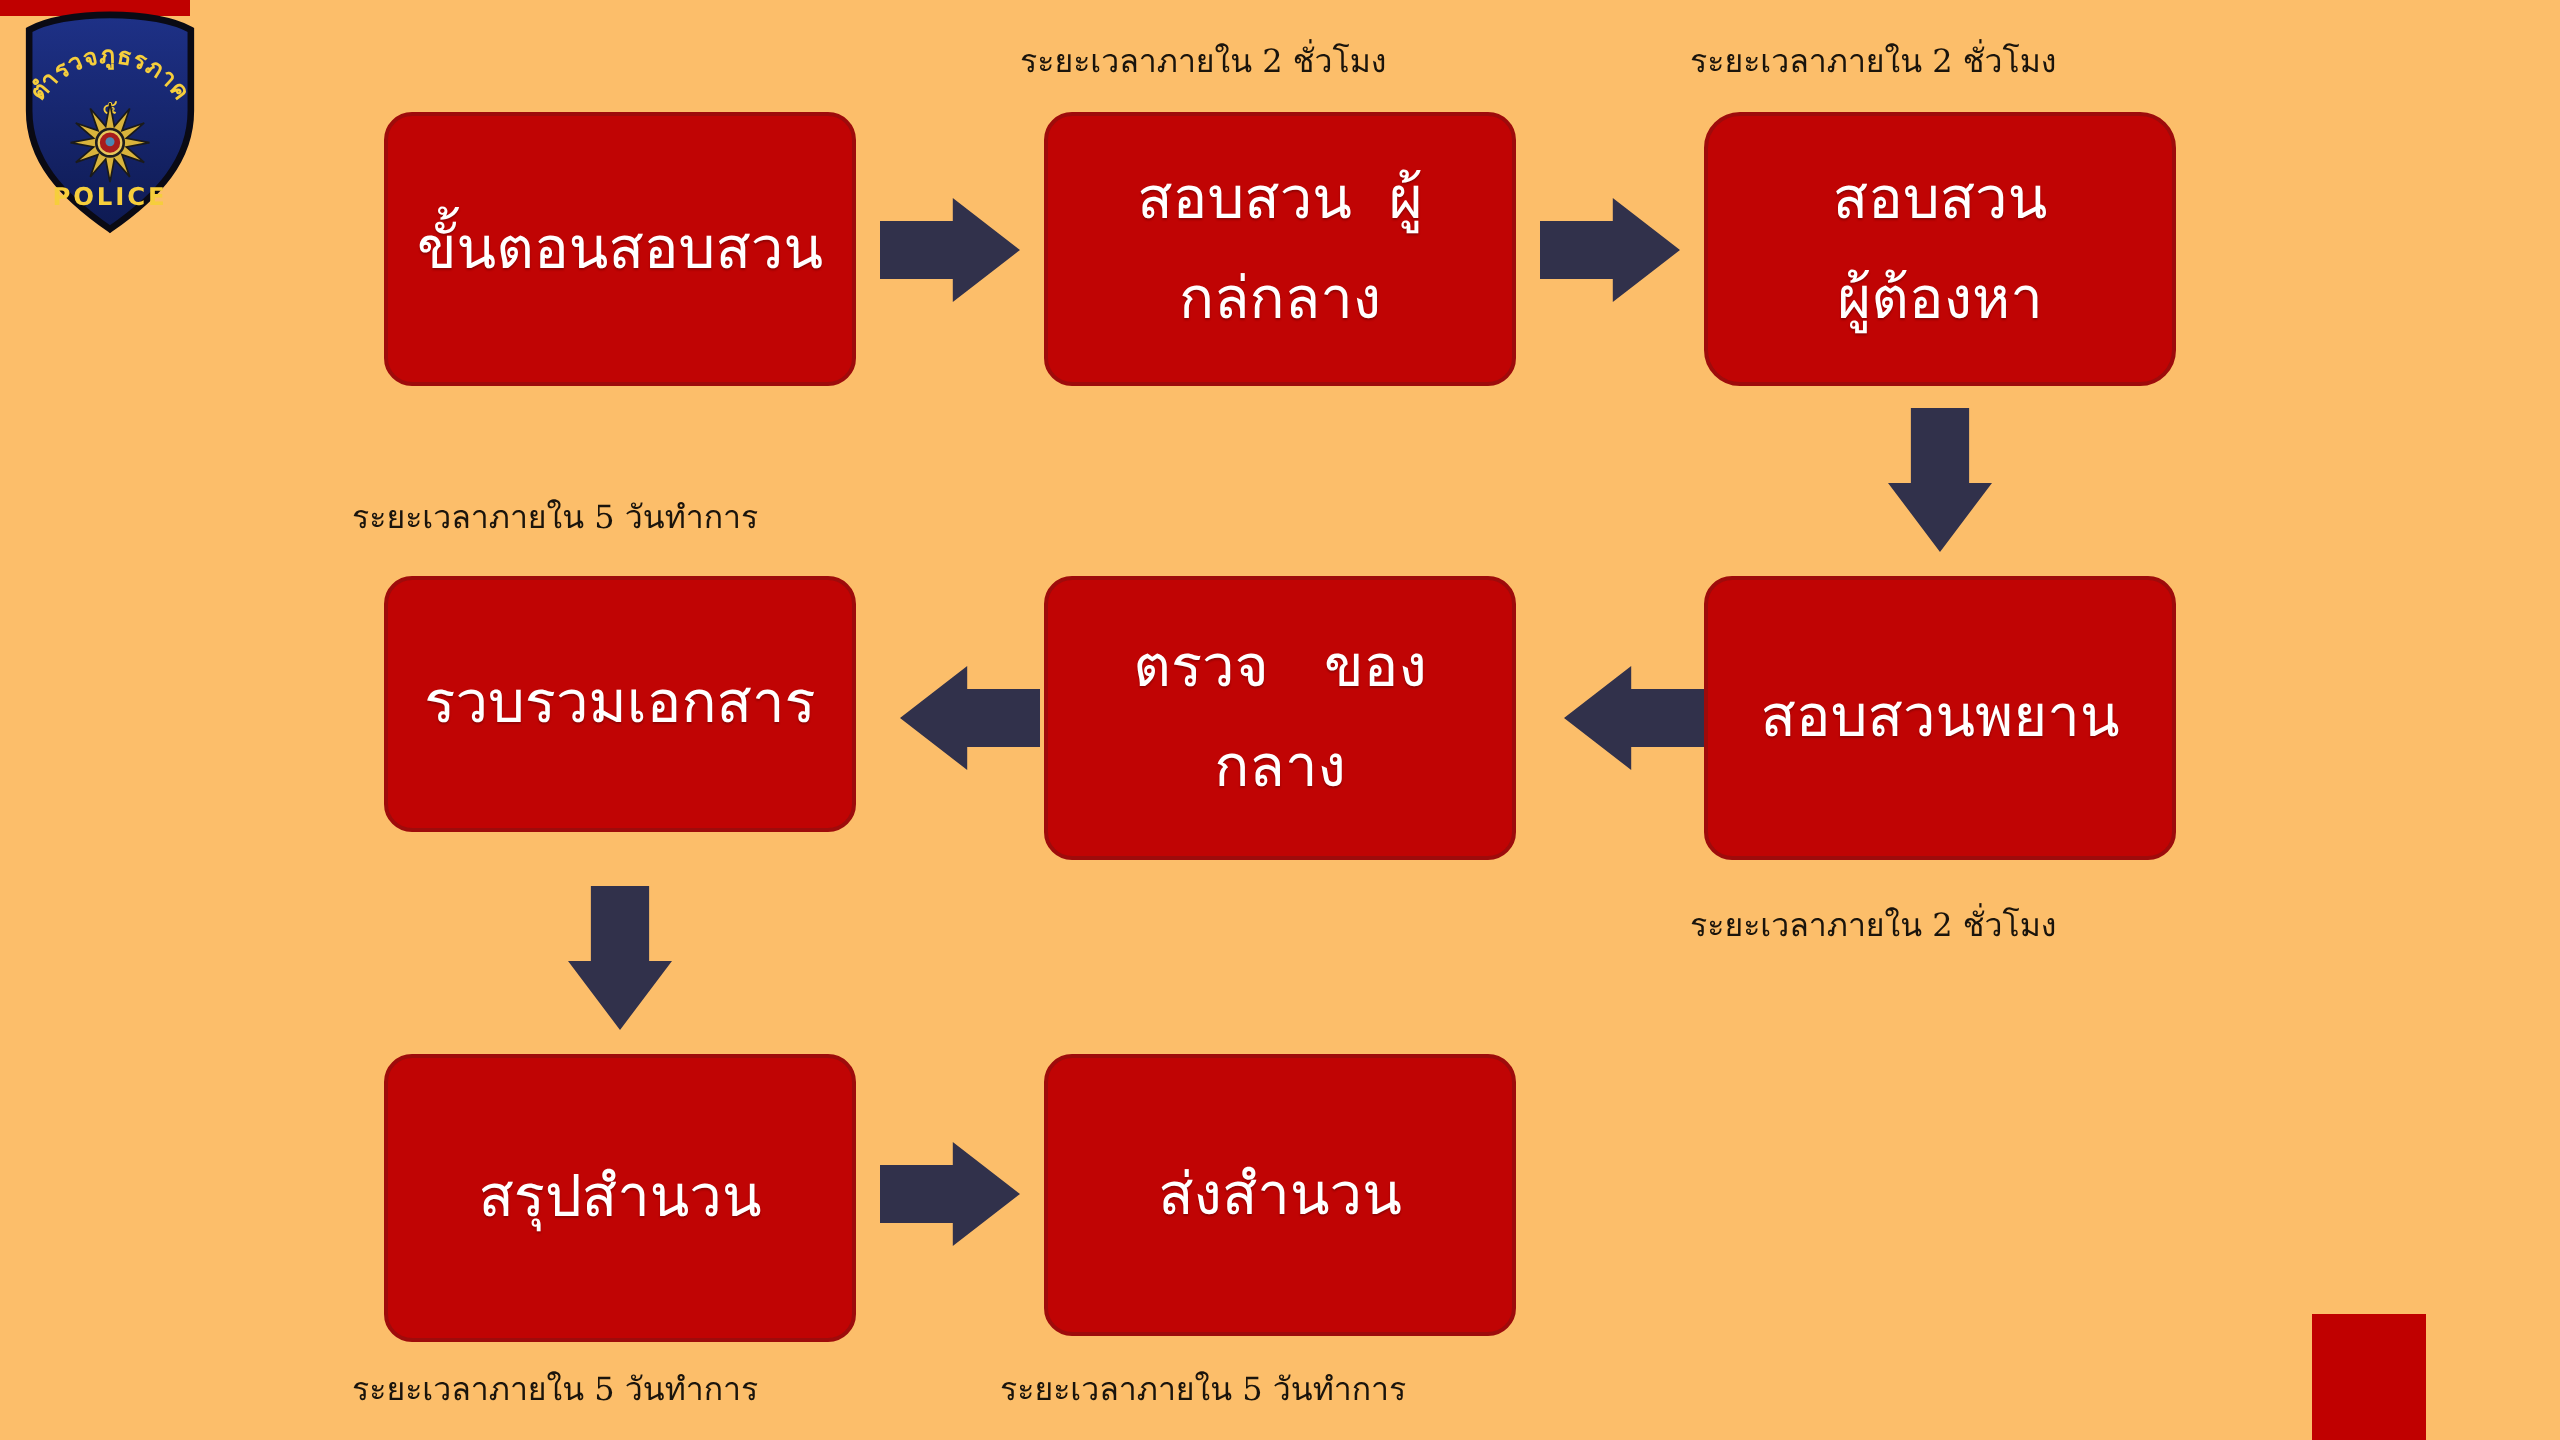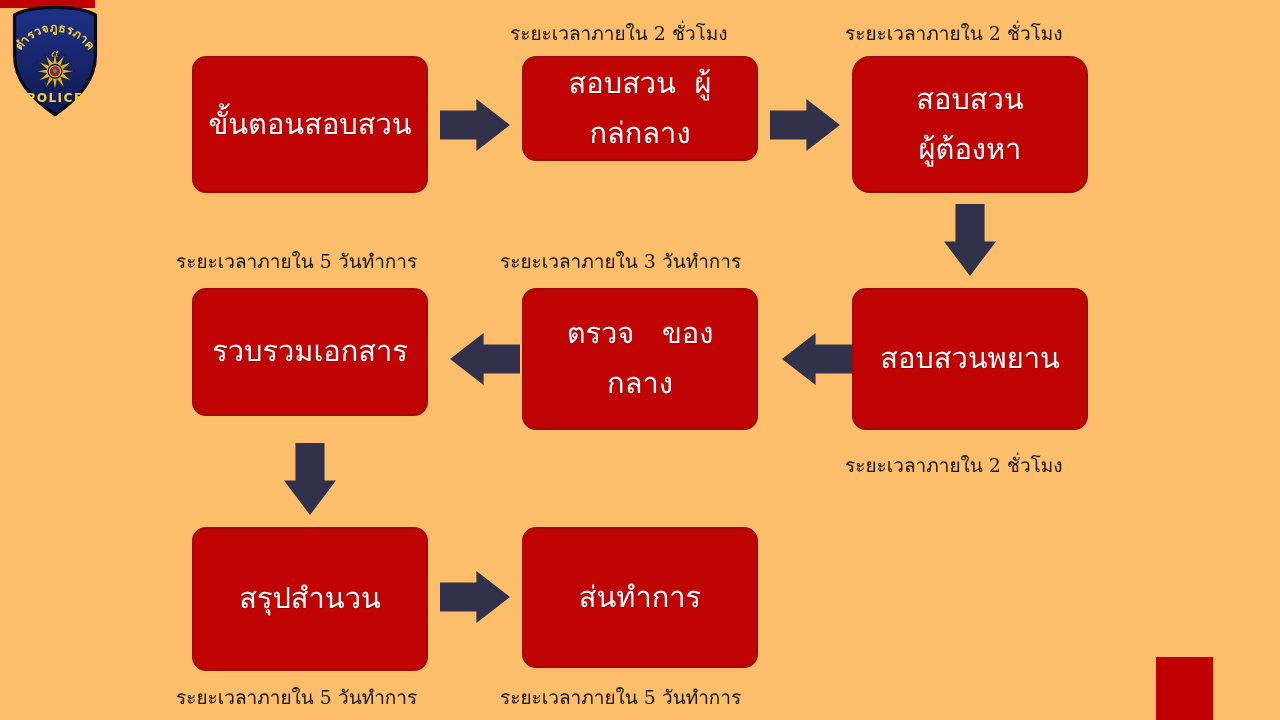--- a/index.html
+++ b/index.html
@@ -20,21 +20,21 @@
     display:flex;flex-direction:column;justify-content:center;align-items:center;
     color:#FFFFFF;font-size:29px;line-height:1.72;text-align:center;
     text-shadow:0 1px 1px rgba(0,0,0,.25);
   }
   .flow-box span{white-space:pre;}
   .flow-box span:empty{display:none;}
 
   
   .note{
     position:absolute;font-family:"DejaVu Serif","Liberation Serif",serif;
-    font-size:19px;color:#1A140C;white-space:nowrap;text-align:center;
+    font-size:16px;color:#1A140C;white-space:nowrap;text-align:center;
   }
 
   
   .arrow{position:absolute;background:#31314B;}
   .arrow-right{width:70px;height:52px;
     clip-path:polygon(0% 22%,52% 22%,52% 0%,100% 50%,52% 100%,52% 78%,0% 78%);}
   .arrow-left{width:70px;height:52px;
     clip-path:polygon(100% 22%,48% 22%,48% 0%,0% 50%,48% 100%,48% 78%,100% 78%);}
   .arrow-down{width:52px;height:72px;
     clip-path:polygon(22% 0%,78% 0%,78% 52%,100% 52%,50% 100%,0% 52%,22% 52%);}
@@ -69,21 +69,21 @@
       <circle cx="50" cy="71" r="6" fill="#A81C1C" stroke="#E7C75C" stroke-width="1.2"></circle>
       <circle cx="50" cy="70.5" r="2.4" fill="#4C86B4"></circle>
     </g>
     <text x="50" y="104" text-anchor="middle" font-size="13" font-weight="bold" fill="#F6CE3C" letter-spacing="1.5">POLICE</text>
   </svg>
 
   <div class="flow-box" style="left:192px;top:56px;height:137px;justify-content:center;">
     <span>ขั้นตอนสอบสวน</span>
 
   </div>
-  <div class="flow-box" style="left:522px;top:56px;height:105px;">
+  <div class="flow-box" style="left:522px;top:56px;height:137px;">
     <span>สอบสวน  ผู้</span>
     <span>กล่กลาง</span>
   </div>
   <div class="flow-box" style="left:852px;top:56px;height:137px;border-radius:18px;">
     <span>สอบสวน</span>
     <span>ผู้ต้องหา</span>
   </div>
 
   <div class="flow-box" style="left:522px;top:288px;height:142px;">
     <span>ตรวจ   ของ</span>
@@ -96,33 +96,32 @@
   <div class="flow-box" style="left:192px;top:288px;height:128px;">
     <span>รวบรวมเอกสาร</span>
 
   </div>
 
   <div class="flow-box" style="left:192px;top:527px;height:144px;">
     <span>สรุปสำนวน</span>
 
   </div>
   <div class="flow-box" style="left:522px;top:527px;height:141px;">
-    <span>ส่นทำการ</span>
+    <span>ส่งสำนวน</span>
 
   </div>
 
   <div class="arrow arrow-right" style="left:440px;top:99px;"></div>
   <div class="arrow arrow-right" style="left:770px;top:99px;"></div>
   <div class="arrow arrow-down" style="left:944px;top:204px;"></div>
   <div class="arrow arrow-left" style="left:782px;top:333px;"></div>
   <div class="arrow arrow-left" style="left:450px;top:333px;"></div>
   <div class="arrow arrow-down" style="left:284px;top:443px;"></div>
   <div class="arrow arrow-right" style="left:440px;top:571px;"></div>
 
   <div class="note" style="left:510px;top:18px;">ระยะเวลาภายใน 2 ชั่วโมง</div>
   <div class="note" style="left:845px;top:18px;">ระยะเวลาภายใน 2 ชั่วโมง</div>
   <div class="note" style="left:176px;top:246px;">ระยะเวลาภายใน 5 วันทำการ</div>
-  <div class="note" style="left:500px;top:246px;">ระยะเวลาภายใน 3 วันทำการ</div>
   <div class="note" style="left:845px;top:450px;">ระยะเวลาภายใน 2 ชั่วโมง</div>
   <div class="note" style="left:176px;top:682px;">ระยะเวลาภายใน 5 วันทำการ</div>
   <div class="note" style="left:500px;top:682px;">ระยะเวลาภายใน 5 วันทำการ</div>
 
 </div>
 
 </body></html>

